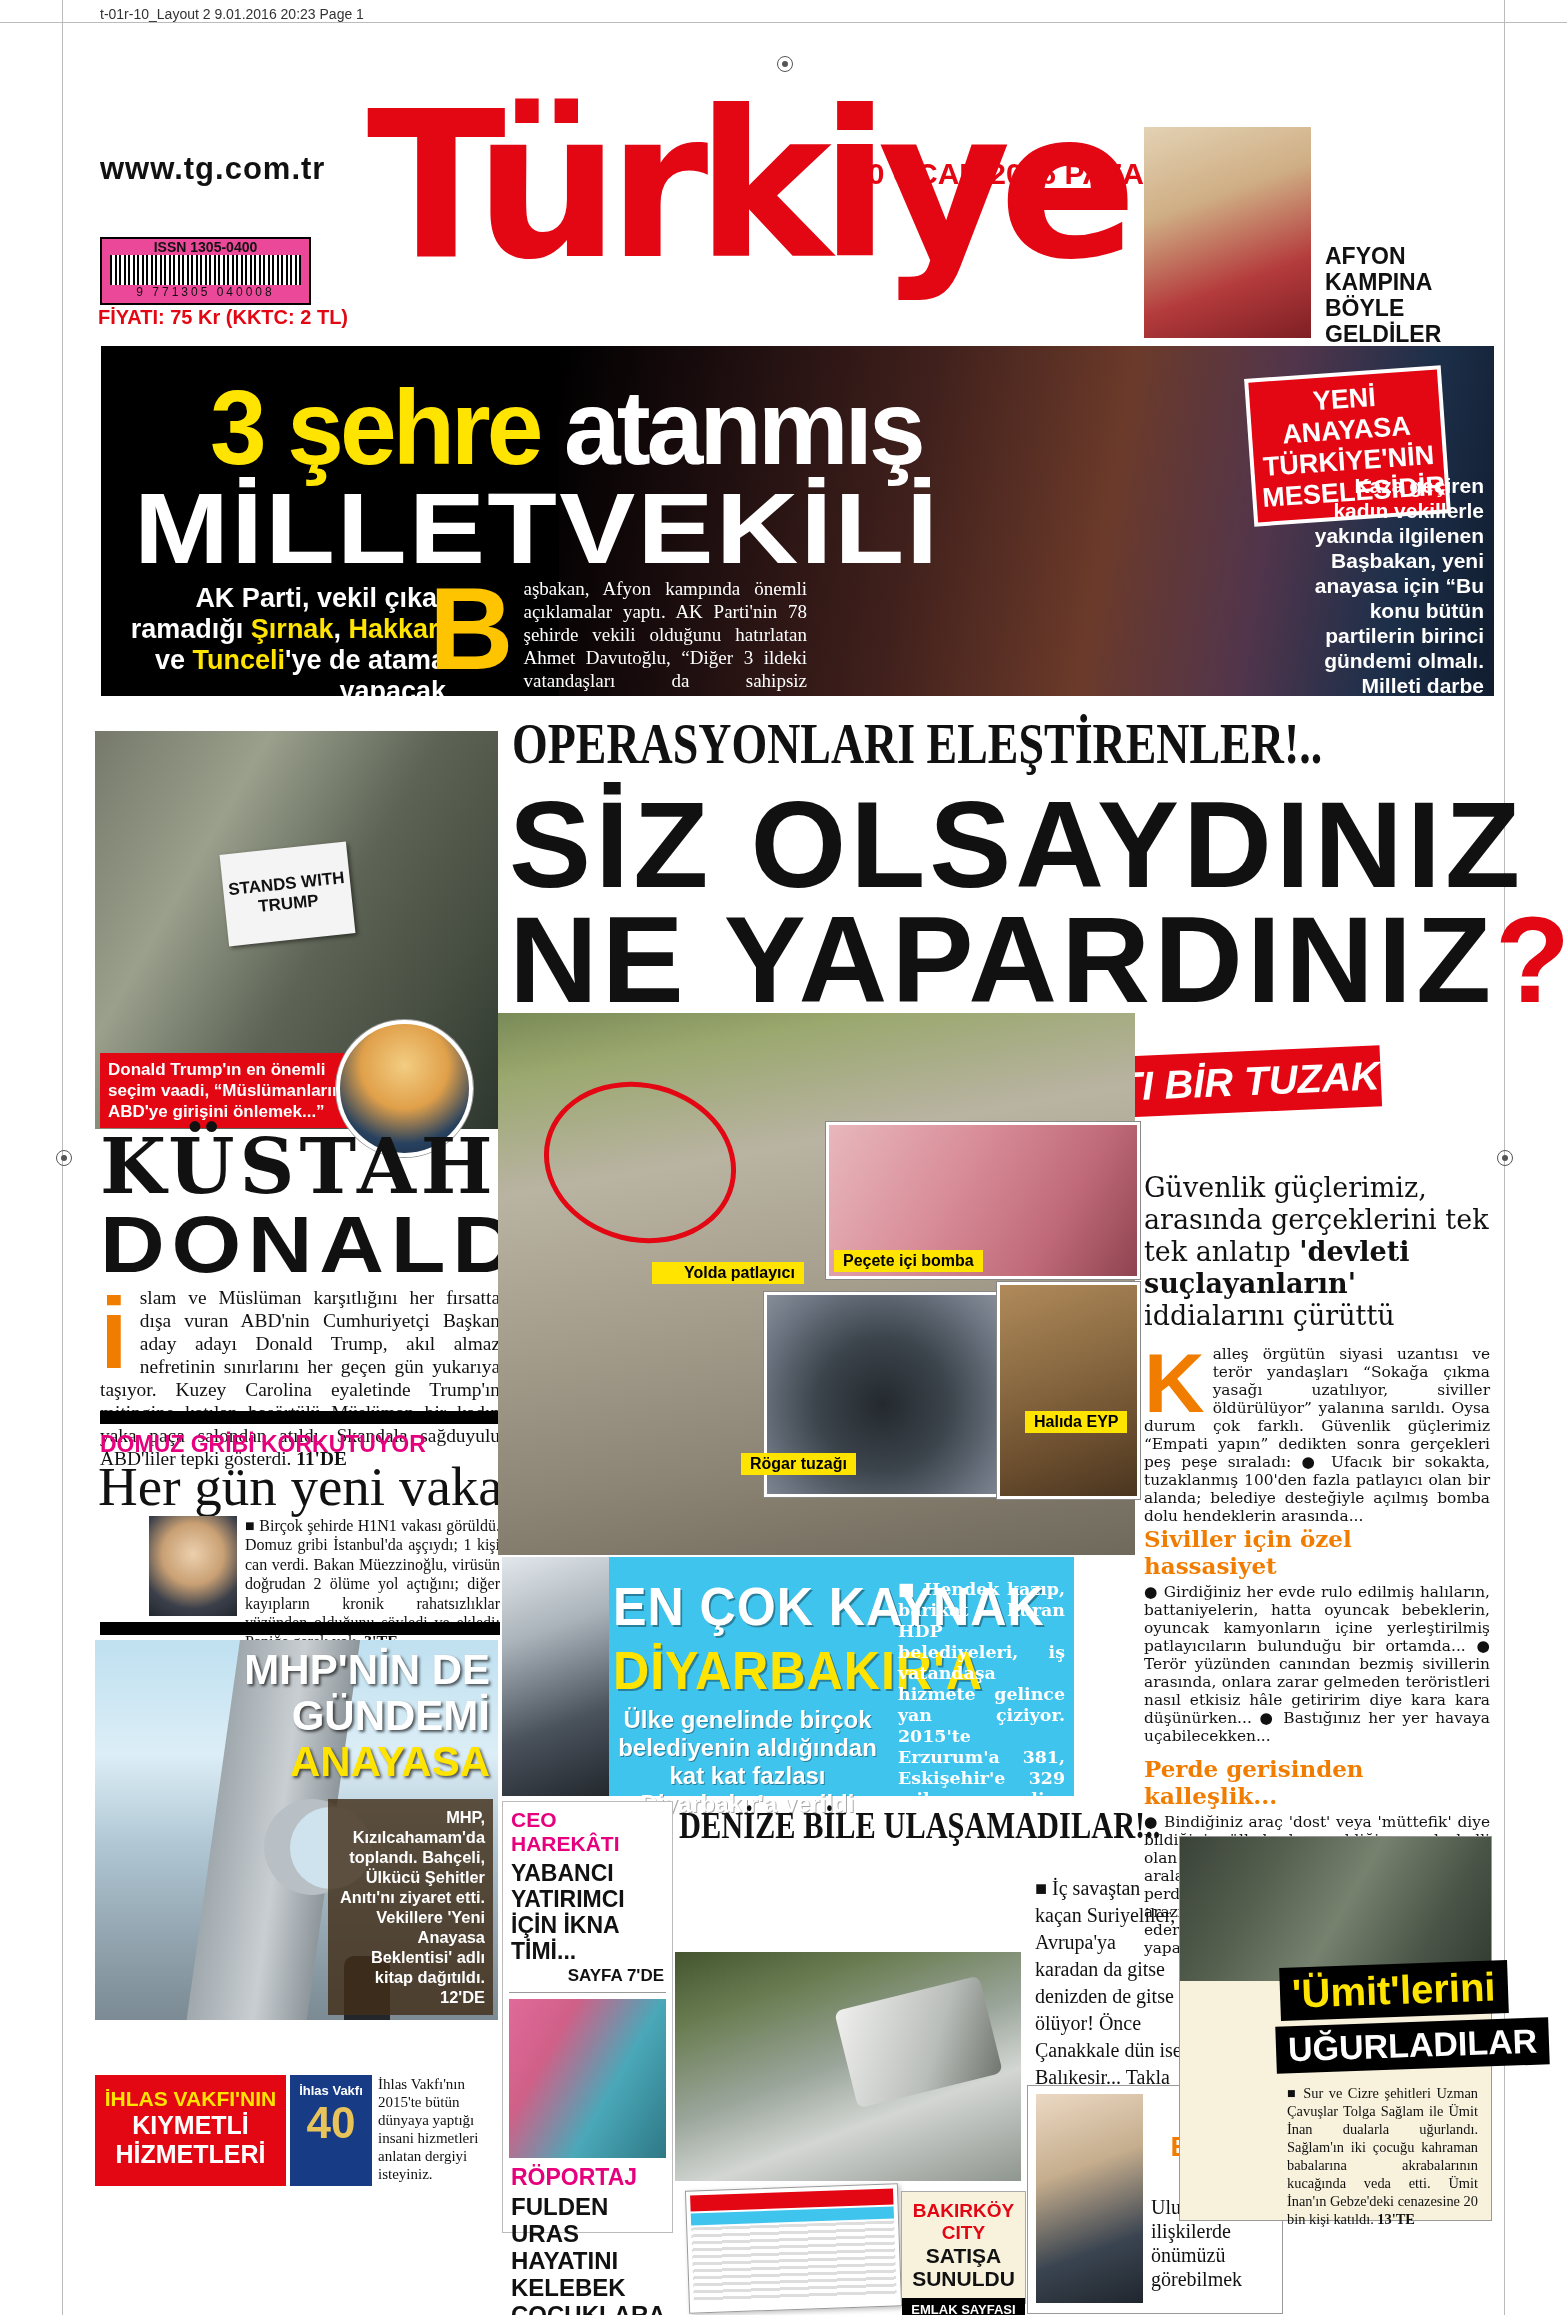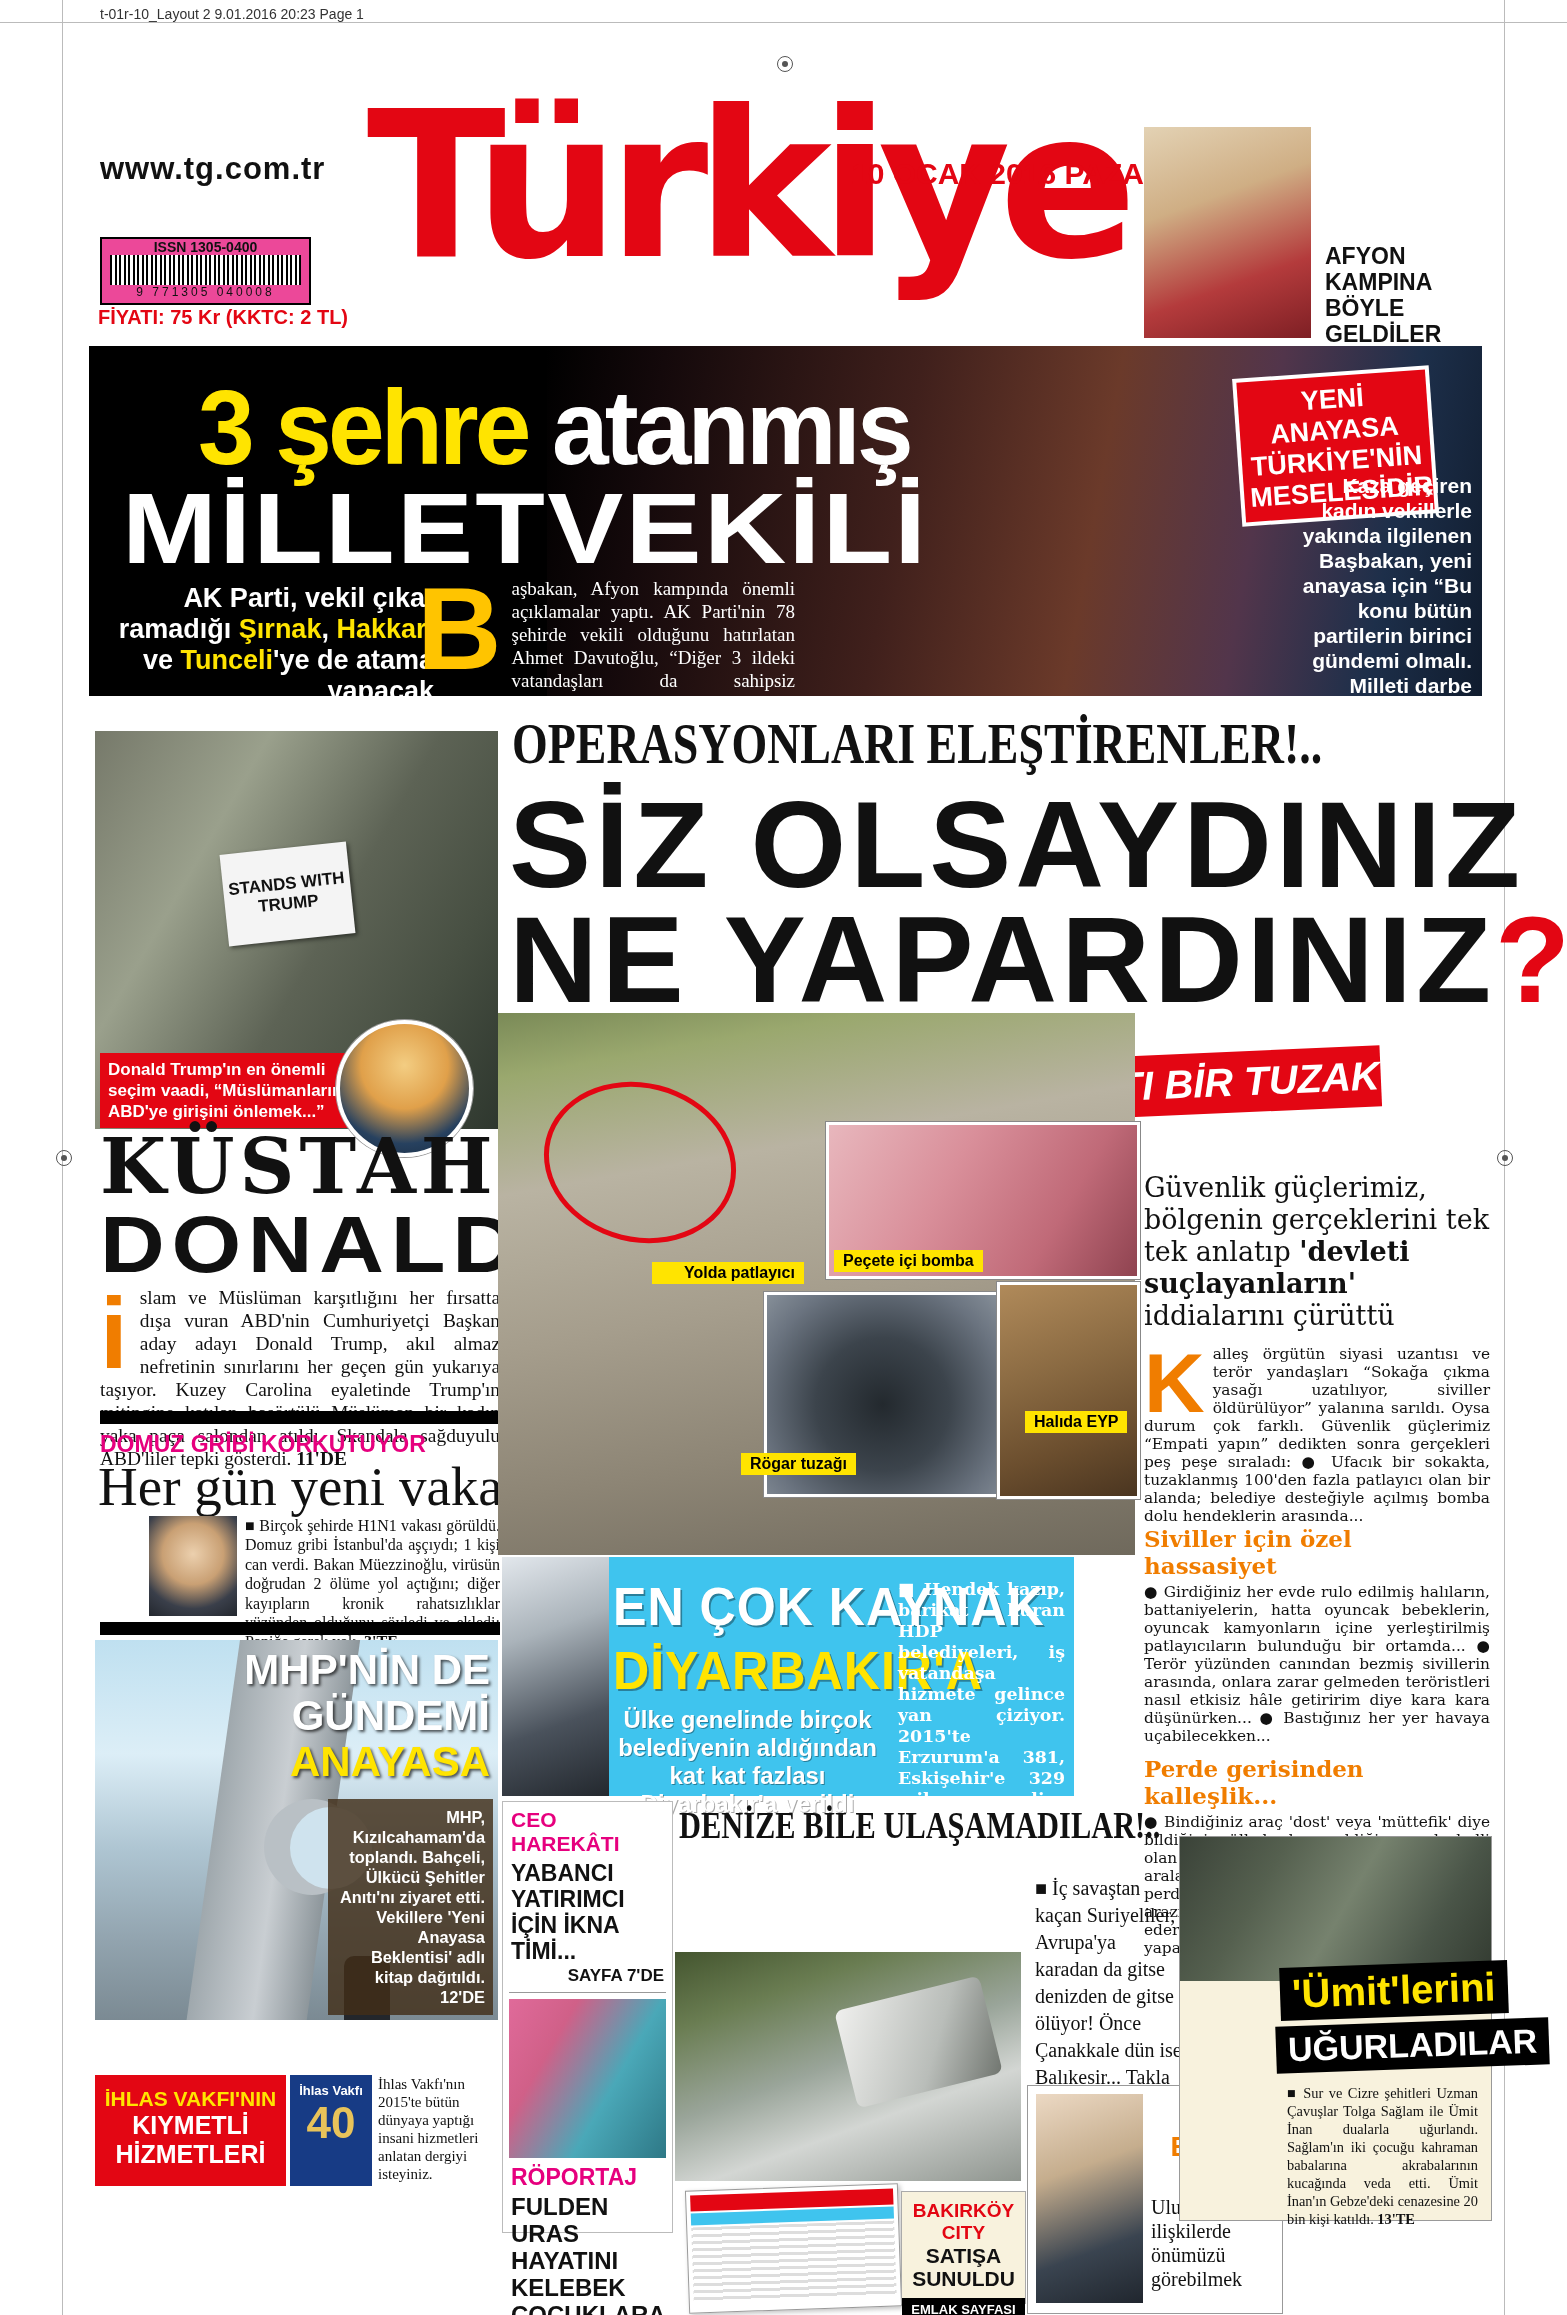--- a/index.html
+++ b/index.html
@@ -54,21 +54,21 @@
 
   <div class="abs photo" style="left:1144px;top:127px;width:167px;height:211px;background:linear-gradient(160deg,#e3d2b4 0%,#cfae84 35%,#b43b3c 70%,#7e1f24 100%);"></div>
   <div class="abs" style="left:1325px;top:243px;width:164px;line-height:26px;font-size:23px;font-weight:bold;">
     <div>AFYON</div>
     <div>KAMPINA</div>
     <div>BÖYLE</div>
     <div>GELDİLER</div>
     <div style="color:#f07d00;">SAYFA 12'DE</div>
   </div>
 
-  <div class="abs" style="left:89px;top:346px;width:1393px;height:350px;background:#000;">
+  <div class="abs" style="left:101px;top:346px;width:1393px;height:350px;background:#000;">
     <div class="abs photo" style="left:458px;top:0;width:935px;height:350px;background:linear-gradient(100deg,#000 0%,#14090b 12%,#40201c 38%,#6b3a2a 58%,#52354b 74%,#1d2f4a 88%,#101c2e 100%);"></div>
     <div class="abs" style="left:109px;top:22px;">
       <span class="cond" style="font-size:105px;font-weight:bold;letter-spacing:-4px;transform:scaleX(.97);">
         <span class="y">3 şehre</span><span class="w"> atanmış</span>
       </span>
     </div>
     <div class="abs" style="left:33px;top:125px;">
       <span class="cond w" style="font-size:100px;font-weight:bold;letter-spacing:2px;transform:scaleX(1.14);">MİLLETVEKİLİ</span>
     </div>
     <div class="abs w" style="left:25px;top:237px;width:320px;text-align:right;font-size:27px;font-weight:bold;line-height:31px;">
@@ -143,21 +143,21 @@
   </div>
   <span class="abs cap" style="left:652px;top:1262px;padding-left:32px;">Yolda patlayıcı</span>
   <div class="abs photo inset" style="left:826px;top:1122px;width:308px;height:151px;background:linear-gradient(120deg,#e8b7bd 0%,#d98f9a 38%,#c06a78 72%,#8f4350 100%);"></div>
   <span class="abs cap" style="left:834px;top:1250px;">Peçete içi bomba</span>
   <div class="abs photo inset" style="left:764px;top:1292px;width:231px;height:199px;background:radial-gradient(circle at 50% 55%,#23292e 0%,#3c444c 42%,#6b7480 78%,#868f99 100%);"></div>
   <span class="abs cap" style="left:741px;top:1453px;">Rögar tuzağı</span>
   <div class="abs photo inset" style="left:997px;top:1282px;width:137px;height:211px;background:linear-gradient(160deg,#b08a5a 0%,#8a6a42 40%,#6b4e2e 72%,#4a3520 100%);"></div>
   <span class="abs cap" style="left:1025px;top:1411px;">Halıda EYP</span>
 
   <div class="abs dserif" style="left:1144px;top:1172px;width:346px;font-size:27px;line-height:32px;">
-    <span>Güvenlik güçlerimiz, bölgenin gerçeklerini tek tek anlatıp </span><b>'devleti suçlayanların'</b><span> iddialarını çürüttü</span>
+    <span>Güvenlik güçlerimiz, arasında gerçeklerini tek tek anlatıp </span><b>'devleti suçlayanların'</b><span> iddialarını çürüttü</span>
   </div>
   <div class="abs" style="left:1144px;top:1345px;width:346px;">
     <div class="dserif just" style="font-size:15.4px;line-height:18px;">
       <span class="dc-k">K</span><span>alleş örgütün siyasi uzantısı ve terör yandaşları “Sokağa çıkma yasağı uzatılıyor, siviller öldürülüyor” yalanına sarıldı. Oysa durum çok farklı. Güvenlik güçlerimiz “Empati yapın” dedikten sonra gerçekleri peş peşe sıraladı: ● Ufacık bir sokakta, tuzaklanmış 100'den fazla patlayıcı olan bir alanda; belediye desteğiyle açılmış bomba dolu hendeklerin arasında...</span>
     </div>
     <div class="dserif hv o" style="font-size:23px;margin:0 0 4px;">Siviller için özel hassasiyet</div>
     <div class="dserif just" style="font-size:15.4px;line-height:18px;">● Girdiğiniz her evde rulo edilmiş halıların, battaniyelerin, hatta oyuncak bebeklerin, oyuncak kamyonların içine yerleştirilmiş patlayıcıların bulunduğu bir ortamda... ● Terör yüzünden canından bezmiş sivillerin arasında, onlara zarar gelmeden teröristleri nasıl etkisiz hâle getiririm diye kara kara düşünürken... ● Bastığınız her yer havaya uçabilecekken...</div>
     <div class="dserif hv o" style="font-size:23px;margin:10px 0 4px;">Perde gerisinden kalleşlik...</div>
     <div class="dserif just" style="font-size:15.4px;line-height:18px;">
       <span>● Bindiğiniz araç 'dost' veya 'müttefik' diye bildiğiniz ülkelerden geldiği apaçık belli olan bir roketatarla patlatılırken...● Sokak aralarına ve binadan binaya gerilmiş devasa perdelerin bulunduğu bir ortamda mı yoksa arazide mi teröristle mücadeleyi tercih edersiniz? ● Söyleyin siz olsanız ne yapardınız?. </span><b class="pg">13'TE</b>

